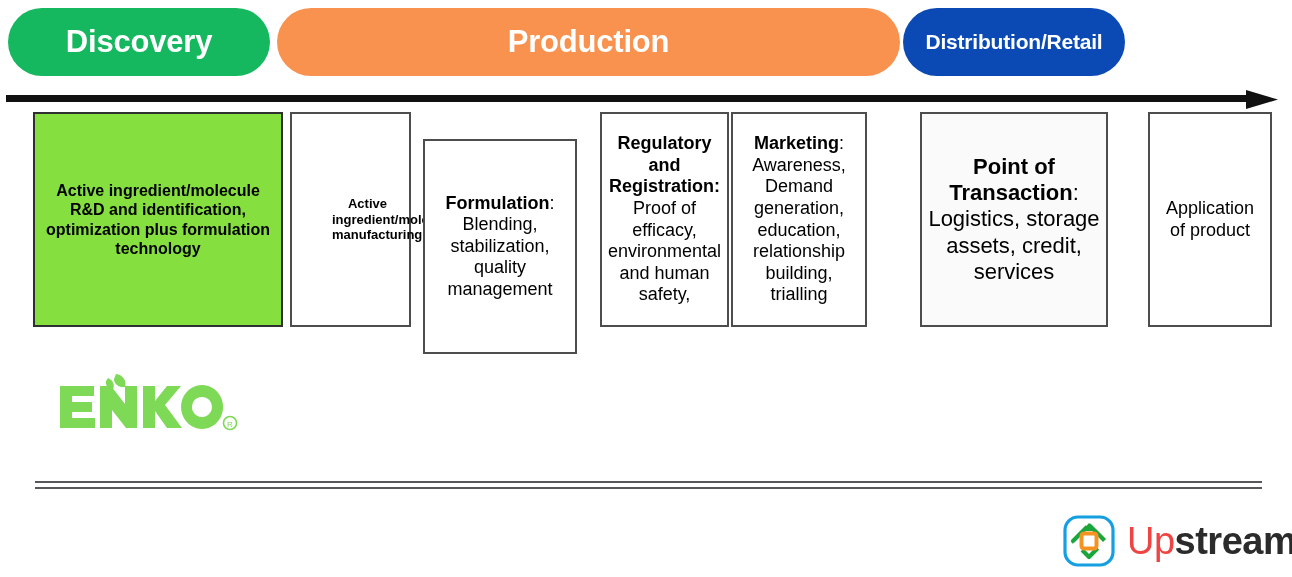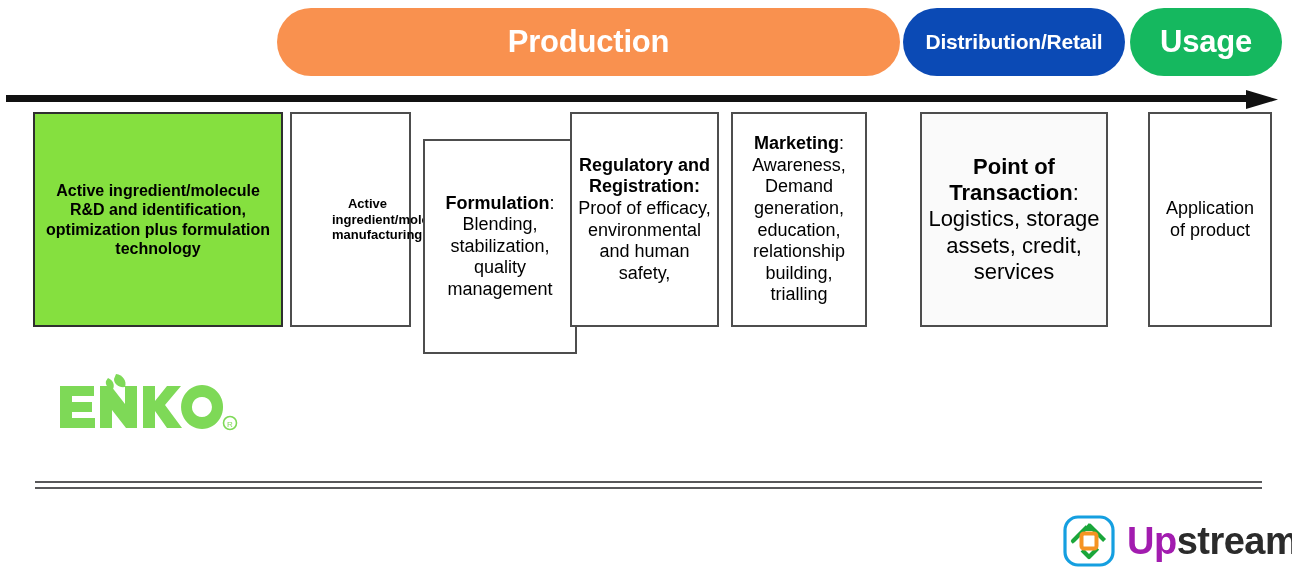--- a/index.html
+++ b/index.html
@@ -78,21 +78,21 @@
   .box-2 {
     left: 290px; top: 112px; width: 121px; height: 215px;
     font-size: 13px; font-weight: bold; padding-left: 40px;
   }
   .box-3 {
     left: 423px; top: 112px; width: 154px; height: 215px;
     font-size: 18px;
     margin-top: 27px;
   }
   .box-4 {
-    left: 570px; top: 112px; width: 149px; height: 215px;
+    left: 600px; top: 112px; width: 129px; height: 215px;
     font-size: 18px;
   }
   .box-5 {
     left: 731px; top: 112px; width: 136px; height: 215px;
     font-size: 18px;
   }
   .box-6 {
     left: 920px; top: 112px; width: 188px; height: 215px;
     background: #fafafa;
     font-size: 22px;
@@ -136,36 +136,36 @@
     gap: 12px;
   }
   .upstream-mark { width: 52px; height: 52px; flex: 0 0 auto; }
   .upstream-mark svg { display: block; }
   .upstream-word {
     font-size: 38px;
     letter-spacing: -0.5px;
     line-height: 1;
     white-space: nowrap;
   }
-  .upstream-word .up { color: #a21caf; font-weight: bold; }
+  .upstream-word .up { color: #ef4444; font-weight: normal; }
   .upstream-word .stream { color: #2b2b2b; font-weight: bold; }
 </style>
 </head>
 <body>
 
 <div id="canvas">
 
+  <div class="pill pill-discovery">
+    <span>Discovery</span>
+  </div>
   <div class="pill pill-production">
     <span>Production</span>
   </div>
   <div class="pill pill-distribution">
     <span>Distribution/Retail</span>
-  </div>
-  <div class="pill pill-usage">
-    <span>Usage</span>
   </div>
 
   <div class="arrow-line">
     <svg width="1272" height="24" viewBox="0 0 1272 24">
       <rect x="0" y="5" width="1250" height="7" fill="#111111"></rect>
       <polygon points="1240,0 1272,9.5 1240,19" fill="#111111"></polygon>
     </svg>
   </div>
 
   <div class="boxes">

